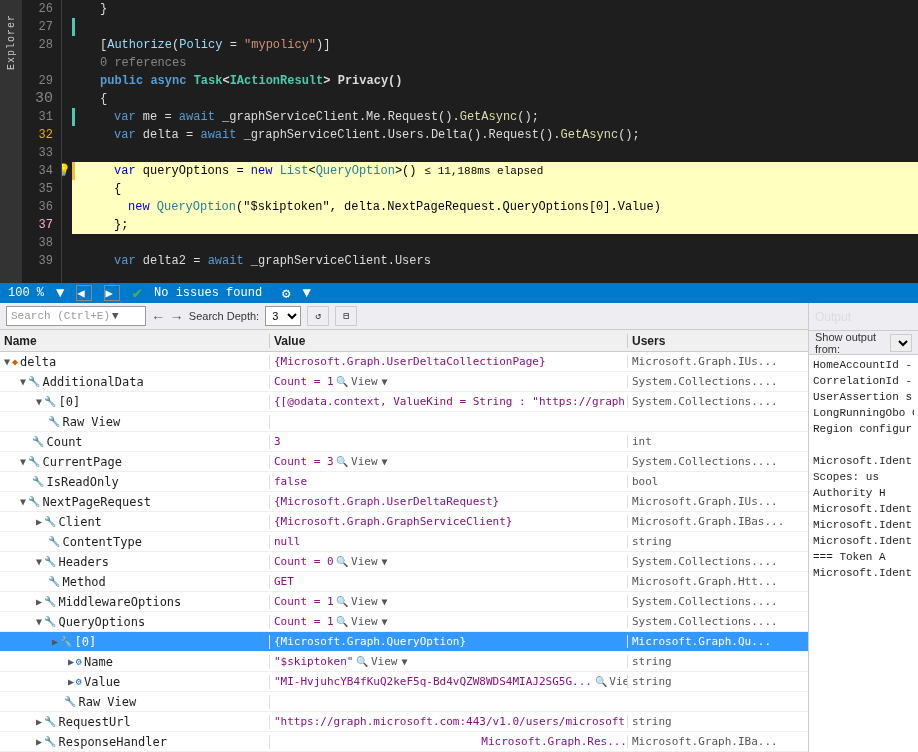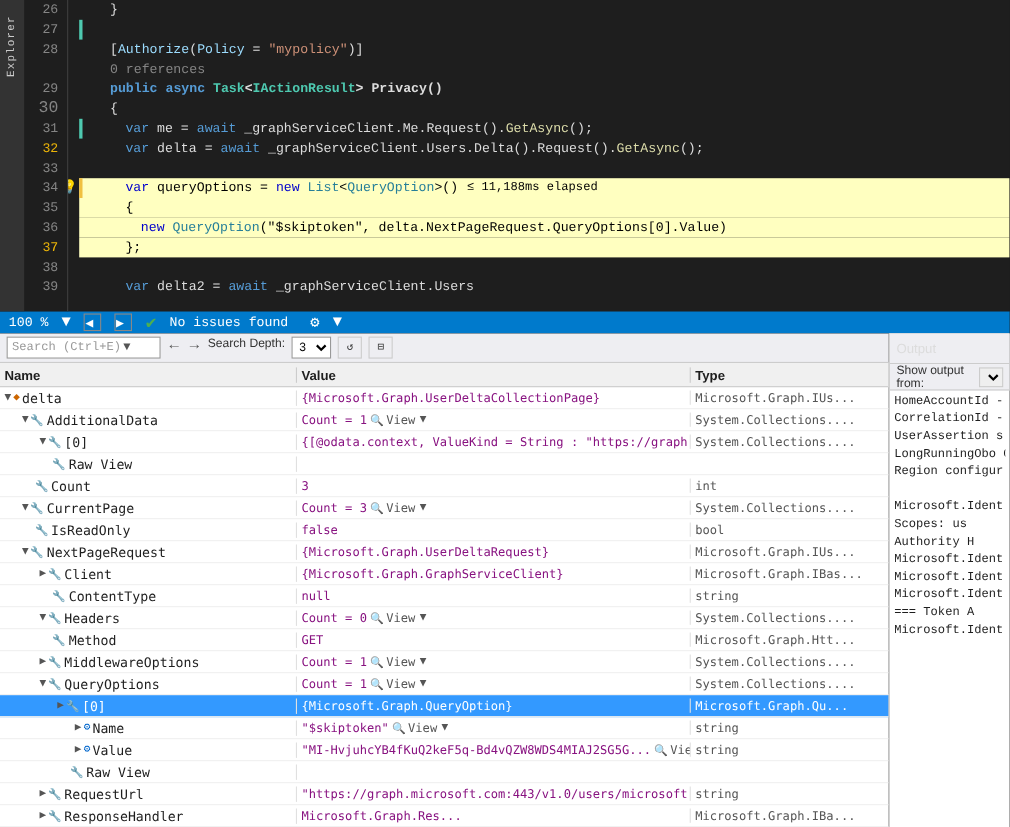--- a/index.html
+++ b/index.html
@@ -105,20 +105,21 @@
       font-size: 14px;
     }
     .panel-btn {
       cursor: pointer;
       padding: 0 4px;
       color: #555;
     }
     .toolbar-row {
       background: #eeeef2;
       display: flex;
+      align-items: center;
       padding: 3px 6px;
       gap: 6px;
       border-bottom: 1px solid #ccc;
     }
     .search-box {
       border: 1px solid #999;
       background: #fff;
       height: 20px;
       width: 140px;
       display: flex;
@@ -309,21 +310,21 @@
           <div class="ln" style="height: 18px; line-height: 18px; color: rgb(133, 133, 133); text-align: right; font-size: 12px;">28</div>
           <div class="ln" style="height: 18px; line-height: 18px; color: rgb(133, 133, 133); text-align: right; font-size: 12px;"></div>
           <div class="ln" style="height: 18px; line-height: 18px; color: rgb(133, 133, 133); text-align: right; font-size: 12px;">29</div>
           <div class="ln" style="height: 18px; line-height: 18px; color: rgb(133, 133, 133); text-align: right; font-size: 15px;">30</div>
           <div class="ln" style="height: 18px; line-height: 18px; color: rgb(133, 133, 133); text-align: right; font-size: 12px;">31</div>
           <div class="ln" style="height: 18px; line-height: 18px; color: #eab308; text-align: right; font-size: 12px;">32</div>
           <div class="ln" style="height: 18px; line-height: 18px; color: rgb(133, 133, 133); text-align: right; font-size: 12px;">33</div>
           <div class="ln" style="height: 18px; line-height: 18px; color: rgb(133, 133, 133); text-align: right; font-size: 12px;">34</div>
           <div class="ln" style="height: 18px; line-height: 18px; color: rgb(133, 133, 133); text-align: right; font-size: 12px;">35</div>
           <div class="ln" style="height: 18px; line-height: 18px; color: rgb(133, 133, 133); text-align: right; font-size: 12px;">36</div>
-          <div class="ln" style="height: 18px; line-height: 18px; color: #eab308; text-align: right; font-size: 12px;">37</div>
+          <div class="ln" style="height: 18px; line-height: 18px; color: #f9a8d4; text-align: right; font-size: 12px;">37</div>
           <div class="ln" style="height: 18px; line-height: 18px; color: rgb(133, 133, 133); text-align: right; font-size: 12px;">38</div>
           <div class="ln" style="height: 18px; line-height: 18px; color: rgb(133, 133, 133); text-align: right; font-size: 12px;">39</div>
         </div>
       <div class="code-area" id="code-content">
           <div class="code-line" style="padding-left: 28px; position: relative;"><span class="white">}</span></div>
           <div class="code-line" style="padding-left: 28px; position: relative;"><span style="position: absolute; left: 0px; top: 0px; width: 3px; height: 18px; background: rgb(78, 201, 176); display: inline-block;"></span></div>
           <div class="code-line" style="padding-left: 28px; position: relative;"><span class="white">[</span><span class="attr">Authorize</span><span class="white">(</span><span class="attr">Policy</span><span class="white"> = </span><span class="str">"mypolicy"</span><span class="white">)]</span></div>
           <div class="code-line" style="padding-left: 28px; position: relative;"><span class="gray">0 references</span></div>
           <div class="code-line" style="padding-left: 28px; position: relative; font-weight: bold;"><span class="kw">public </span><span class="kw">async </span><span class="type">Task</span><span class="white">&lt;</span><span class="type">IActionResult</span><span class="white">&gt; Privacy()</span></div>
           <div class="code-line" style="padding-left: 28px; position: relative;"><span class="white">{</span></div>
@@ -367,21 +368,21 @@
           <option>3</option><option>1</option><option>2</option><option>4</option><option>5</option>
         </select>
         <div class="toolbar-icon-btn" title="Refresh">↺</div>
         <div class="toolbar-icon-btn" title="Columns">⊟</div>
       </div>
 
       <div class="var-table">
         <div class="var-header-row">
           <div class="col-name">Name</div>
           <div class="col-value">Value</div>
-          <div class="col-type">Type</div>
+          <div class="col-type">Users</div>
         </div>
         <div id="var-rows">
             <div class="var-row">
               <div class="var-name" style="padding-left: 4px;">
                 <span class="expand-icon">▼</span>
                 <span class="prop-icon" style="font-size: 10px; color: rgb(204, 102, 0);">◆</span>
                 <span> delta</span>
               </div>
               <div class="var-value" style="display: flex; align-items: center;">
                 <span>{Microsoft.Graph.UserDeltaCollectionPage}</span>
@@ -605,21 +606,21 @@
                 <span>"https://graph.microsoft.com:443/v1.0/users/microsoft.g...</span>
               </div>
               <div class="var-type">string</div>
             </div>
             <div class="var-row">
               <div class="var-name" style="padding-left: 36px;">
                 <span class="expand-icon">▶</span>
                 <span class="wrench-icon" style="font-size: 10px;">🔧</span>
                 <span> ResponseHandler</span>
               </div>
-              <div class="var-value" style="display: flex; align-items: center;">
+              <div class="var-value" style="display: flex; align-items: center; justify-content: flex-end;">
                 <span>Microsoft.Graph.Res...</span>
               </div>
               <div class="var-type">Microsoft.Graph.IBa...</div>
             </div>
           </div>
       </div>
     </div>
 
     <div style="width:110px;min-width:110px;background:#fff;border-left:1px solid #ccc;display:flex;flex-direction:column;overflow:hidden;">
       <div class="output-title-row">

